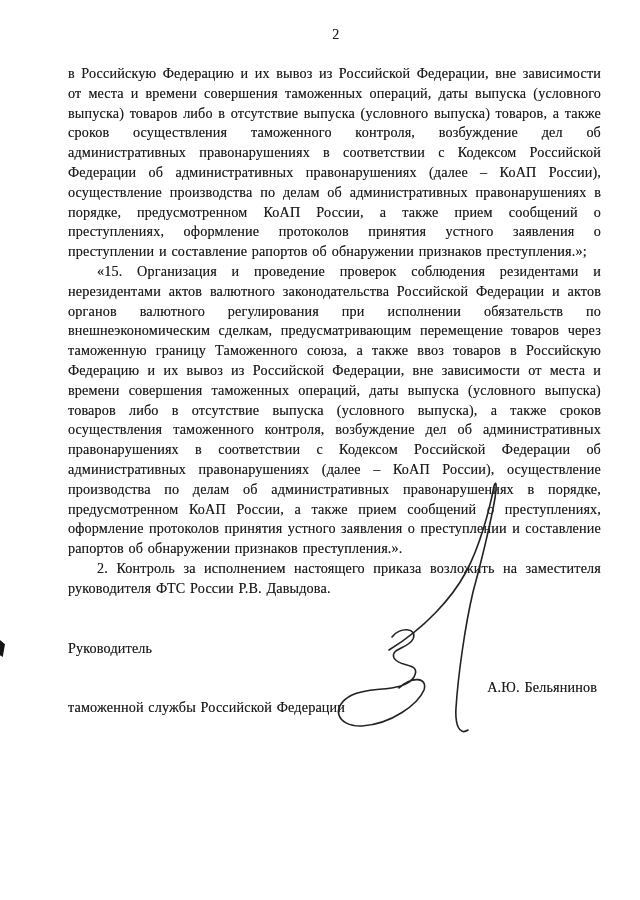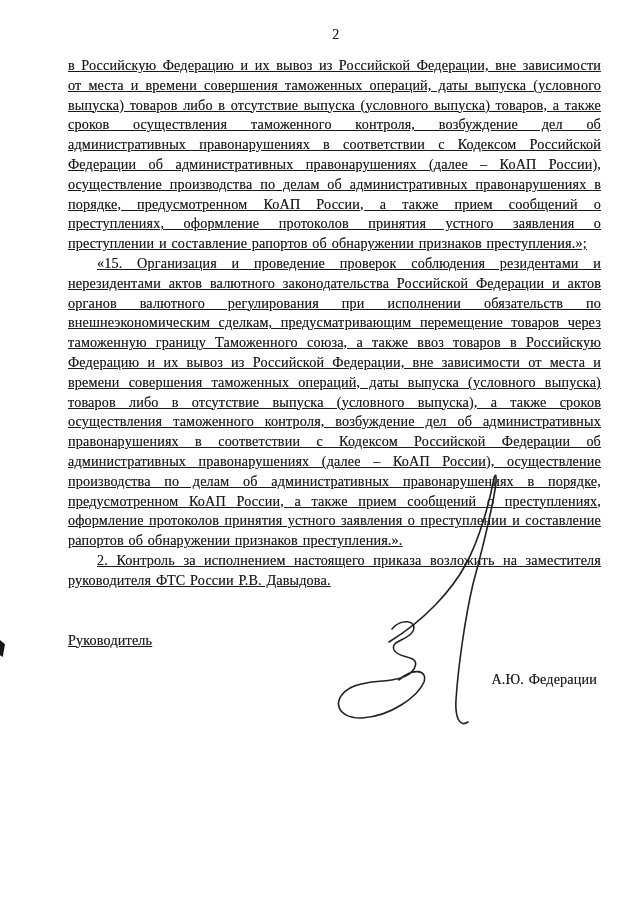--- a/index.html
+++ b/index.html
@@ -21,29 +21,28 @@
     position: absolute;
     top: 27px;
     left: 0;
     width: 672px; 
     text-align: center;
     font-size: 14px;
     letter-spacing: 0.5px;
   }
   .text-column {
     position: absolute;
-    top: 56px;
+    top: 64px;
     left: 68px;
     width: 533px;
     font-size: 14.2px;
     line-height: 19.8px;
     text-align: justify;
     letter-spacing: 0.15px;
     word-spacing: 1px;
-    text-decoration: underline;
   }
   .text-column p {
     margin: 0;
   }
   .text-column p.indented {
     text-indent: 29px;
   }
   
   .text-column, .page-number, .signing-block {
     text-shadow: 0 0 0.4px rgba(20,20,20,0.55);
@@ -102,23 +101,24 @@
 
 
     <p class="indented">«15. Организация и проведение проверок соблюдения резидентами и нерезидентами актов валютного законодательства Российской Федерации и актов органов валютного регулирования при исполнении обязательств по внешнеэкономическим сделкам, предусматривающим перемещение товаров через таможенную границу Таможенного союза, а также ввоз товаров в Российскую Федерацию и их вывоз из Российской Федерации, вне зависимости от места и времени совершения таможенных операций, даты выпуска (условного выпуска) товаров либо в отсутствие выпуска (условного выпуска), а также сроков осуществления таможенного контроля, возбуждение дел об административных правонарушениях в соответствии с Кодексом Российской Федерации об административных правонарушениях (далее – КоАП России), осуществление производства по делам об административных правонарушениях в порядке, предусмотренном КоАП России, а также прием сообщений о преступлениях, оформление протоколов принятия устного заявления о преступлении и составление рапортов об обнаружении признаков преступления.».</p>
 
     <p class="indented">2. Контроль за исполнением настоящего приказа возложить на заместителя руководителя ФТС России Р.В. Давыдова.</p>
 
     <div class="signing-block">
 
       <div class="signing-position">
         <div>Руководитель</div>
+        <div>таможенной службы Российской Федерации</div>
       </div>
 
-      <div class="signer-name">А.Ю. Федерации</div>
+      <div class="signer-name">А.Ю. Бельянинов</div>
 
       <svg class="signature-svg" viewBox="0 0 182 272" xmlns="http://www.w3.org/2000/svg" aria-hidden="true">
 
         <path d="M 59,179
                  C 95,157 122,127 136,101
                  C 150,75 160,37 164,15
                  C 166,9 167,13 165,27
                  C 159,61 150,95 143,121
                  C 135,155 128,205 126,237
                  C 125,253 129,265 138,259"></path>

